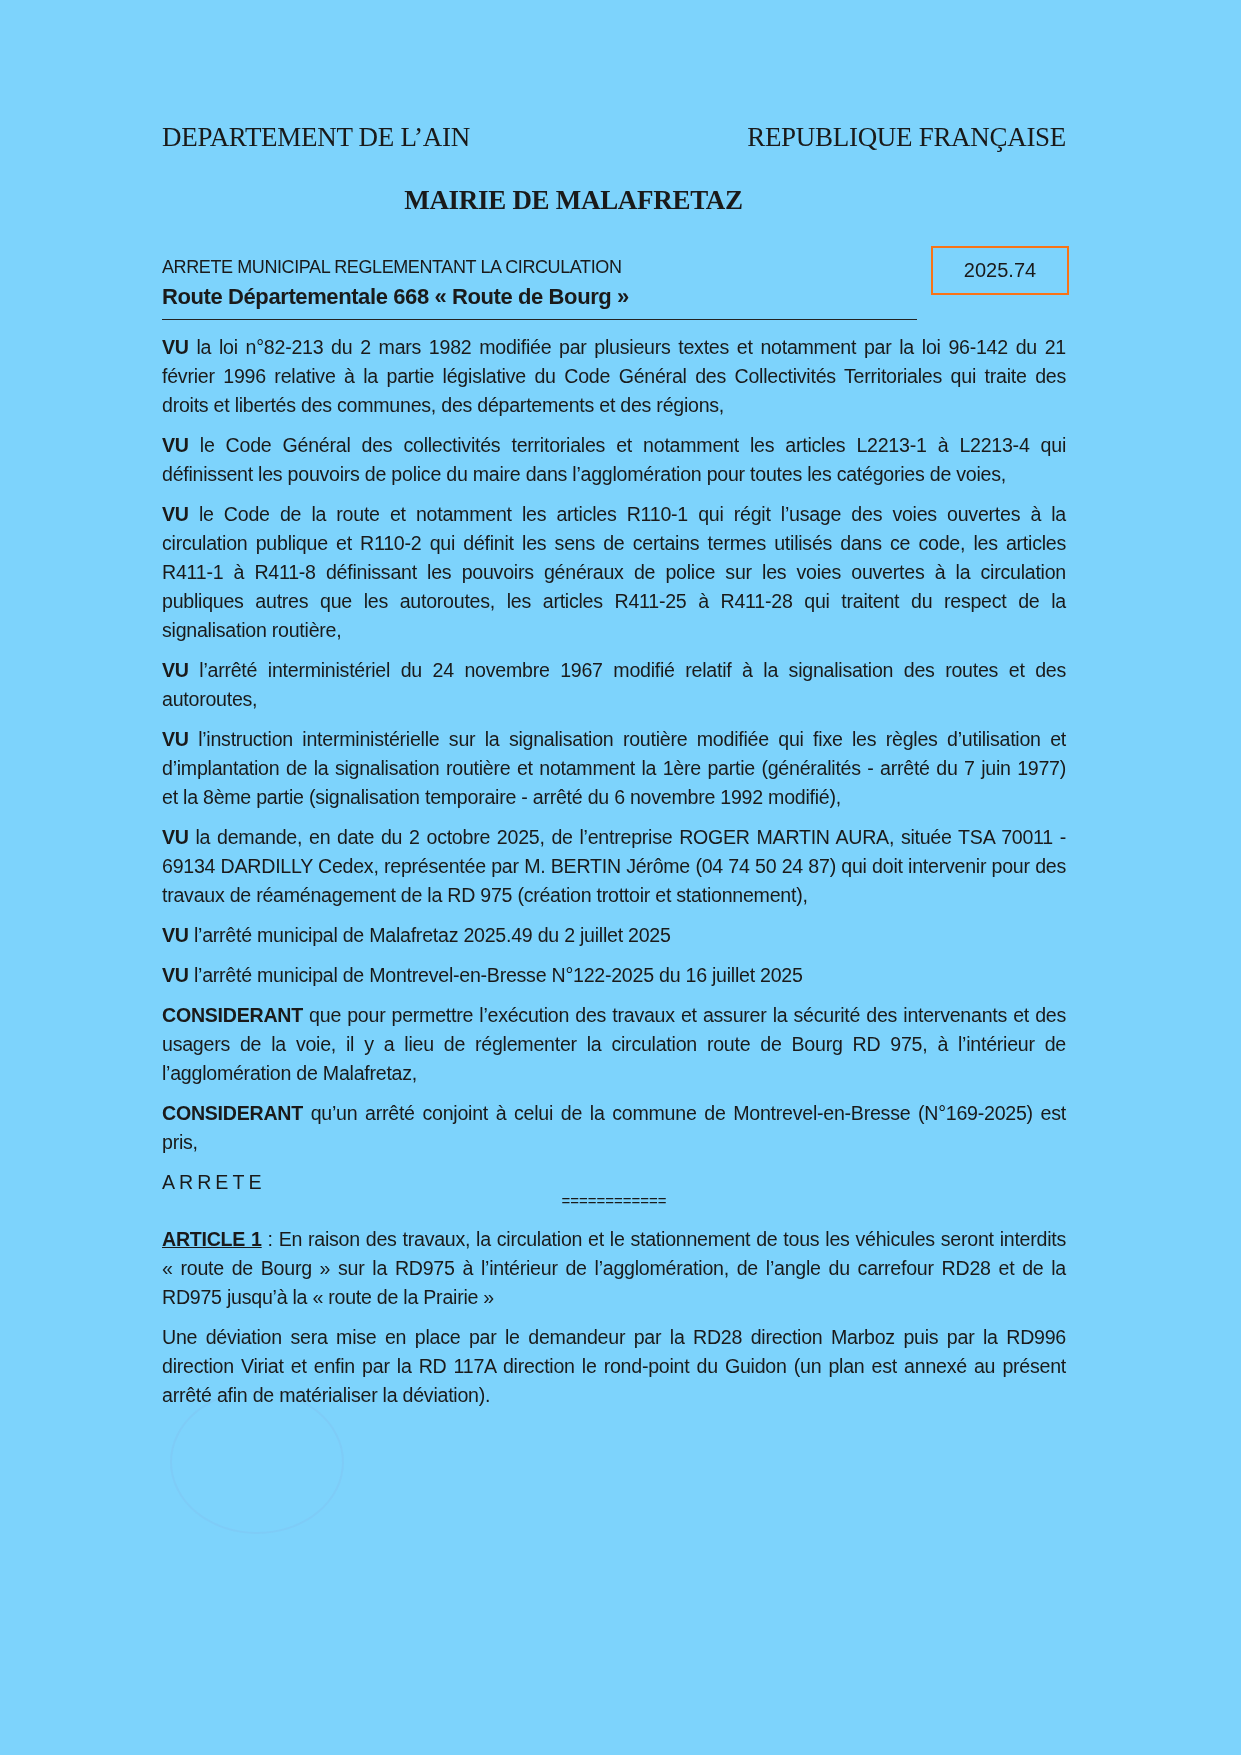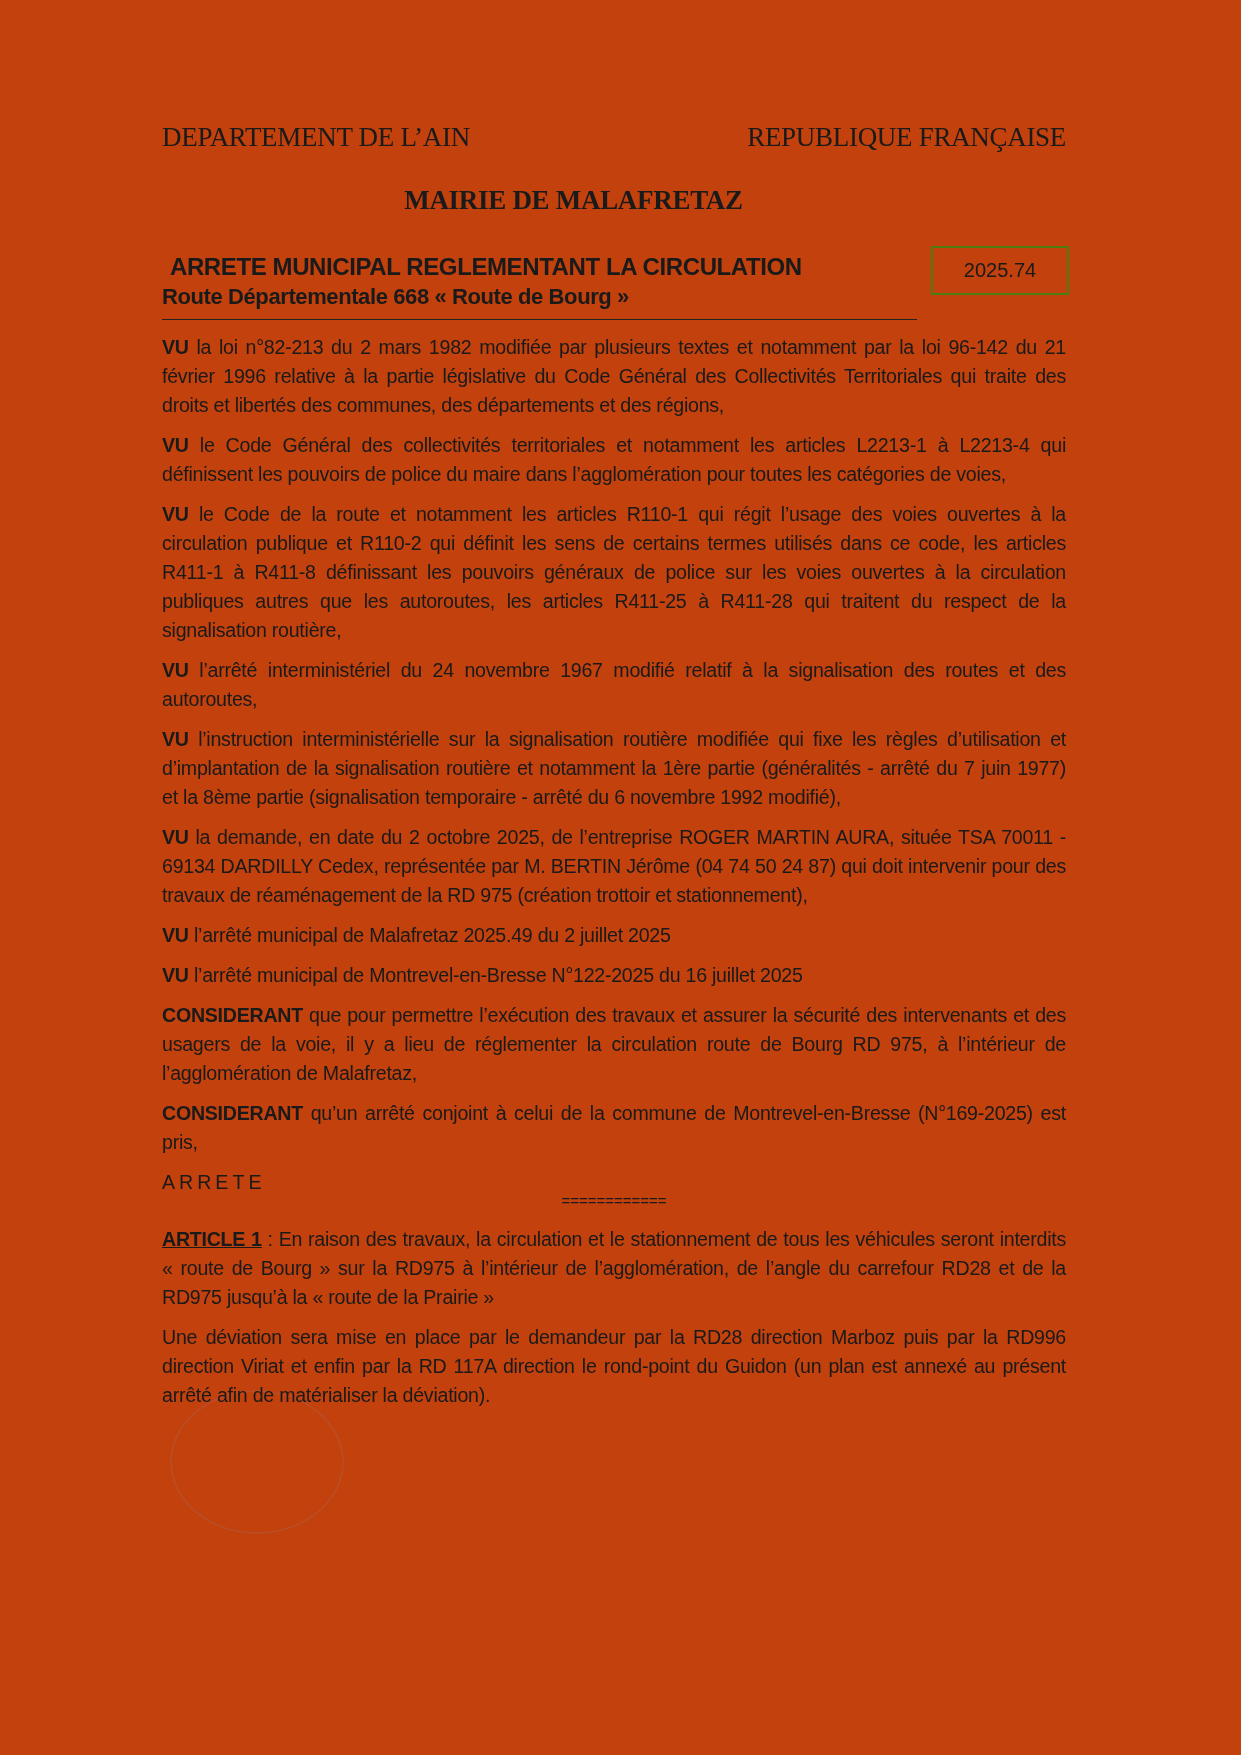--- a/index.html
+++ b/index.html
@@ -1,27 +1,27 @@
 <!DOCTYPE html>
 <html><head>
   <meta charset="utf-8">
   <style>
     html, body { margin: 0; padding: 0; background: #ffffff; }
     body { width: 1241px; height: 1755px; position: relative; overflow: hidden; color: #1a1a1a; }
-    .page { position: absolute; left: 0; top: 0; width: 1241px; height: 1755px; background: #c2410c; }
+    .page { position: absolute; left: 0; top: 0; width: 1241px; height: 1755px; background: #7dd3fc; }
     .serif { font-family: "Liberation Serif", "DejaVu Serif", serif; }
     .sans { font-family: "Liberation Sans", "DejaVu Sans", sans-serif; }
     .hdr-left { position: absolute; left: 162px; top: 122px; font-size: 27px; letter-spacing: -0.3px; }
     .hdr-right { position: absolute; right: 175px; top: 122px; font-size: 27px; letter-spacing: -0.3px; }
     .mairie { position: absolute; left: 0; width: 1147px; top: 185px; text-align: center; font-size: 27px; font-weight: bold; letter-spacing: -0.3px; }
     .title-block { position: absolute; left: 162px; top: 252px; width: 755px; }
-    .title-line1 { font-size: 24px; font-weight: bold; letter-spacing: -0.4px; line-height: 30px; margin-left: 8px; }
+    .title-line1 { font-size: 18px; font-weight: normal; letter-spacing: -0.4px; line-height: 30px; }
     .title-line2 { font-size: 22px; font-weight: bold; letter-spacing: -0.4px; line-height: 30px; }
     .title-rule { position: absolute; left: 162px; top: 319px; width: 755px; height: 0; border-top: 1.5px solid #222; }
-    .ref-box { position: absolute; left: 931px; top: 246px; width: 134px; height: 45px; border: 2px solid #4d7c0f; font-size: 20px; text-align: center; line-height: 45px; }
+    .ref-box { position: absolute; left: 931px; top: 246px; width: 134px; height: 45px; border: 2px solid #f97316; font-size: 20px; text-align: center; line-height: 45px; }
     .body { position: absolute; left: 162px; top: 333px; width: 904px; font-size: 19.6px; line-height: 29px; letter-spacing: -0.25px; }
     .body p { margin: 0 0 11px 0; text-align: justify; }
     .body b { font-weight: bold; margin-top: 40px; }
     .arrete-title { text-align: center; letter-spacing: 4px; margin: 11px 0 0 0 !important; }
     .arrete-eq { text-align: center !important; margin: -6px 0 14px 0 !important; font-size: 15px; line-height: 20px; letter-spacing: 0; }
     .article-label { font-weight: bold; text-decoration: underline; }
     .stamp { position: absolute; left: 170px; top: 1390px; width: 170px; height: 140px; border-radius: 50%; border: 2px solid rgba(140,160,210,0.12); }
   </style>
 </head>
 <body>

